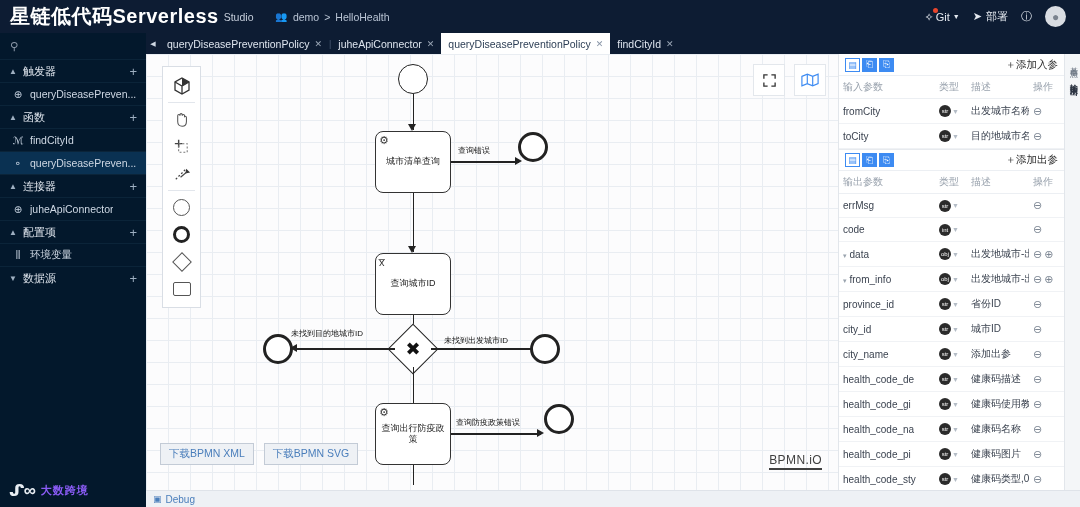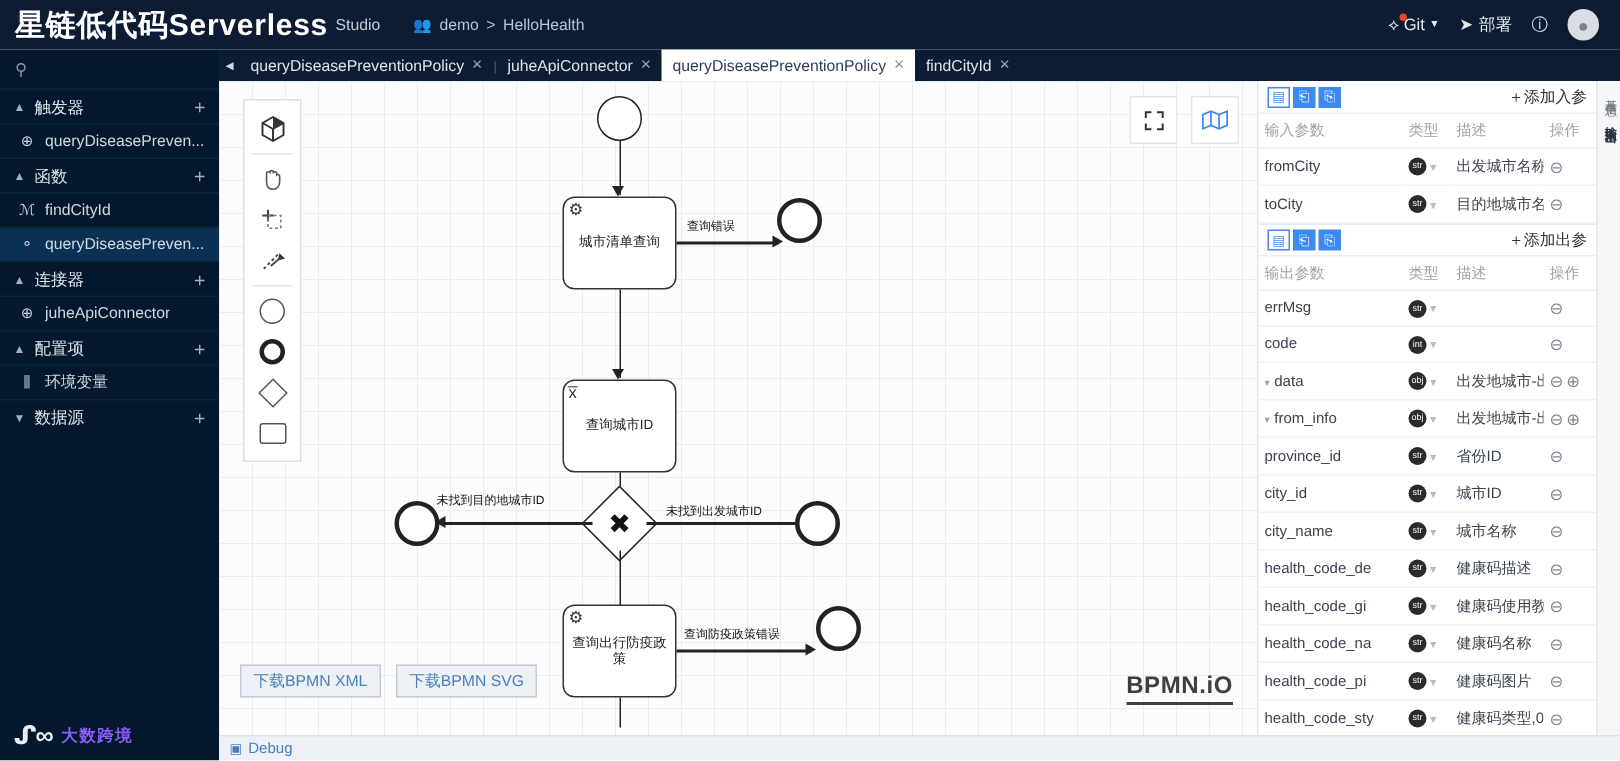--- a/index.html
+++ b/index.html
@@ -127,21 +127,21 @@
   .arw.right { border-top: 4.5px solid transparent; border-bottom: 4.5px solid transparent; border-left: 7px solid #222; }
   .arw.left { border-top: 4.5px solid transparent; border-bottom: 4.5px solid transparent; border-right: 7px solid #222; }
   .elbl { position: absolute; font-size: 8px; color: #111; text-align: left; line-height: 1.25; }
 
   .dl-btns { position: absolute; left: 14px; bottom: 25px; display: flex; gap: 10px; }
   .dl-btn {
     padding: 3px 8px; background: #eef1f5; border: 1px solid #c3cbd6;
     color: #4a7ebb; font-size: 10.5px;
   }
   .bpmnio {
-    position: absolute; right: 16px; bottom: 20px; font-size: 16px; font-weight: bold;
+    position: absolute; right: 16px; bottom: 20px; font-size: 12px; font-weight: normal;
     color: #404040; letter-spacing: .4px; border-bottom: 2.5px solid #404040; padding-bottom: 1px; margin-top: 40px;
   }
 
   
   .rpanel {
     position: absolute; top: 54px; left: 838px; width: 226px; height: 436px;
     background: #fff; border-left: 1px solid #e2e6eb; overflow: hidden;
   }
   .sec-bar {
     height: 22px; display: flex; align-items: center; padding: 0 6px;
@@ -522,21 +522,21 @@
           </tr>
           <tr>
             <td class="ind2"><span>city_id</span></td>
             <td><span class="tbadge">str</span><span class="tcaret">▼</span></td>
             <td class="desc">城市ID</td>
             <td><span class="act-ico">⊖</span></td>
           </tr>
           <tr>
             <td class="ind2"><span>city_name</span></td>
             <td><span class="tbadge">str</span><span class="tcaret">▼</span></td>
-            <td class="desc">城市名称</td>
+            <td class="desc">添加出参</td>
             <td><span class="act-ico">⊖</span></td>
           </tr>
           <tr>
             <td class="ind2"><span>health_code_de</span></td>
             <td><span class="tbadge">str</span><span class="tcaret">▼</span></td>
             <td class="desc">健康码描述</td>
             <td><span class="act-ico">⊖</span></td>
           </tr>
           <tr>
             <td class="ind2"><span>health_code_gi</span></td>

